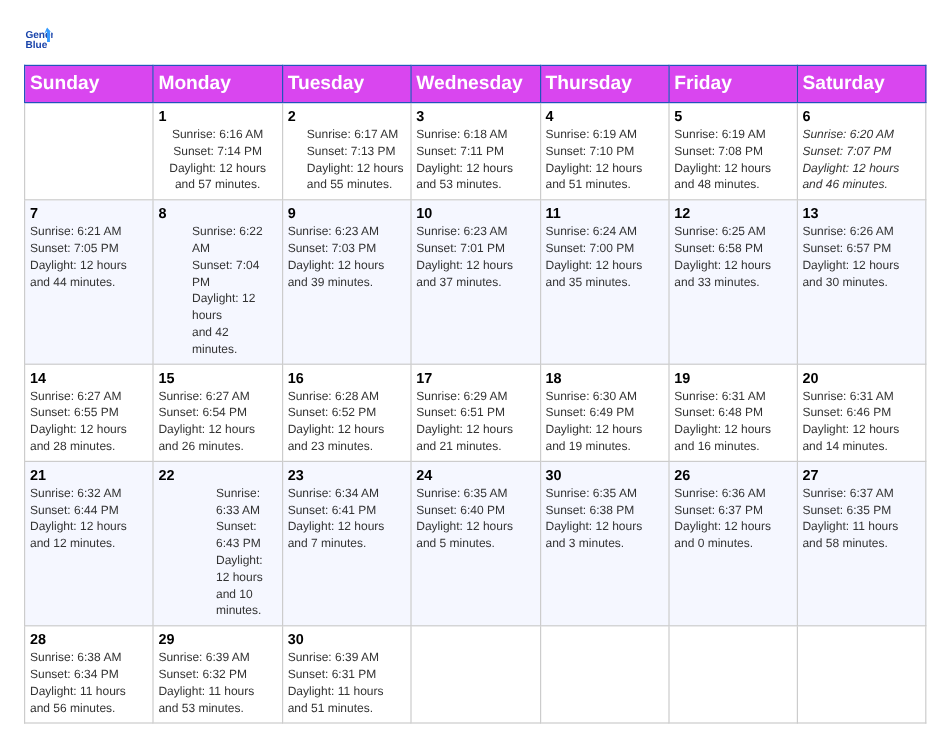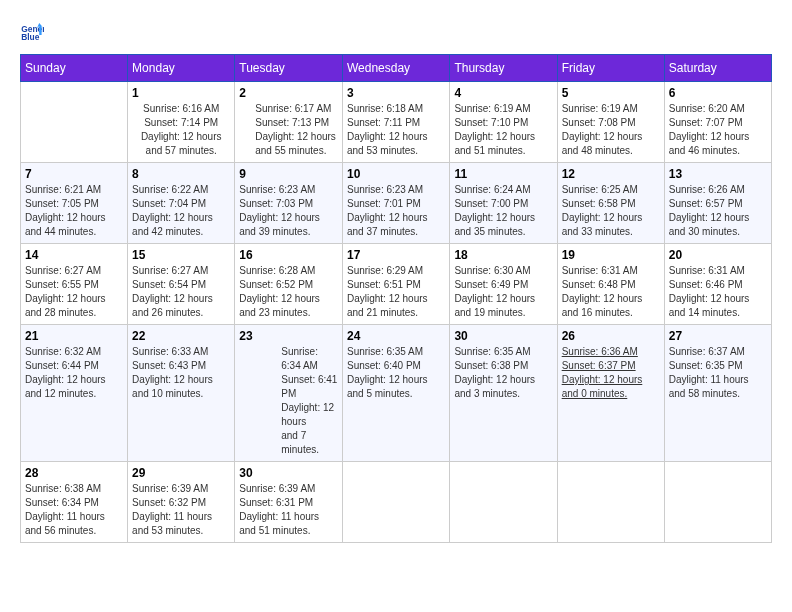--- a/index.html
+++ b/index.html
@@ -37,26 +37,26 @@
       font-size: 16px;
       font-weight: normal;
       color: #444;
     }
     table {
       width: 100%;
       border-collapse: collapse;
       font-size: 11px;
     }
     thead tr th {
-      background-color: #6d28d9;
+      background-color: #d946ef;
       color: #fff;
       padding: 6px 4px;
       text-align: left;
-      font-size: 12px;
-      font-weight: normal;
+      font-size: 16px;
+      font-weight: bold;
       border: 1px solid #2255bb;
     }
     tbody tr td {
       border: 1px solid #ccc;
       vertical-align: top;
       padding: 4px;
       height: 80px;
       width: 108px;
     }
     .day-number {
@@ -146,37 +146,37 @@
         </td>
         <td>
           <span class="day-number">5</span>
           <div class="cell-info" style="white-space: pre-line;">Sunrise: 6:19 AM
 Sunset: 7:08 PM
 Daylight: 12 hours
 and 48 minutes.</div>
         </td>
         <td>
           <span class="day-number">6</span>
-          <div class="cell-info" style="white-space: pre-line;">Sunrise: 6:20 AM
+          <div class="cell-info" style="white-space: pre-line; font-style: italic;">Sunrise: 6:20 AM
 Sunset: 7:07 PM
 Daylight: 12 hours
 and 46 minutes.</div>
         </td>
       </tr>
       <tr>
         <td>
           <span class="day-number">7</span>
           <div class="cell-info" style="white-space: pre-line;">Sunrise: 6:21 AM
 Sunset: 7:05 PM
 Daylight: 12 hours
 and 44 minutes.</div>
         </td>
         <td>
           <span class="day-number">8</span>
-          <div class="cell-info" style="white-space: pre-line;">Sunrise: 6:22 AM
+          <div class="cell-info" style="white-space: pre-line; margin-left: 28px;">Sunrise: 6:22 AM
 Sunset: 7:04 PM
 Daylight: 12 hours
 and 42 minutes.</div>
         </td>
         <td>
           <span class="day-number">9</span>
           <div class="cell-info" style="white-space: pre-line;">Sunrise: 6:23 AM
 Sunset: 7:03 PM
 Daylight: 12 hours
 and 39 minutes.</div>
@@ -264,49 +264,49 @@
       <tr>
         <td>
           <span class="day-number">21</span>
           <div class="cell-info" style="white-space: pre-line;">Sunrise: 6:32 AM
 Sunset: 6:44 PM
 Daylight: 12 hours
 and 12 minutes.</div>
         </td>
         <td>
           <span class="day-number">22</span>
-          <div class="cell-info" style="white-space: pre-line;">Sunrise: 6:33 AM
+          <div class="cell-info" style="white-space: pre-line; margin-left: 48px;">Sunrise: 6:33 AM
 Sunset: 6:43 PM
 Daylight: 12 hours
 and 10 minutes.</div>
         </td>
         <td>
           <span class="day-number">23</span>
-          <div class="cell-info" style="white-space: pre-line; margin-left: 42px;">Sunrise: 6:34 AM
+          <div class="cell-info" style="white-space: pre-line;">Sunrise: 6:34 AM
 Sunset: 6:41 PM
 Daylight: 12 hours
 and 7 minutes.</div>
         </td>
         <td>
           <span class="day-number">24</span>
           <div class="cell-info" style="white-space: pre-line;">Sunrise: 6:35 AM
 Sunset: 6:40 PM
 Daylight: 12 hours
 and 5 minutes.</div>
         </td>
         <td>
           <span class="day-number">30</span>
           <div class="cell-info" style="white-space: pre-line;">Sunrise: 6:35 AM
 Sunset: 6:38 PM
 Daylight: 12 hours
 and 3 minutes.</div>
         </td>
         <td>
           <span class="day-number">26</span>
-          <div class="cell-info" style="white-space: pre-line; text-decoration: underline;">Sunrise: 6:36 AM
+          <div class="cell-info" style="white-space: pre-line;">Sunrise: 6:36 AM
 Sunset: 6:37 PM
 Daylight: 12 hours
 and 0 minutes.</div>
         </td>
         <td>
           <span class="day-number">27</span>
           <div class="cell-info" style="white-space: pre-line;">Sunrise: 6:37 AM
 Sunset: 6:35 PM
 Daylight: 11 hours
 and 58 minutes.</div>

